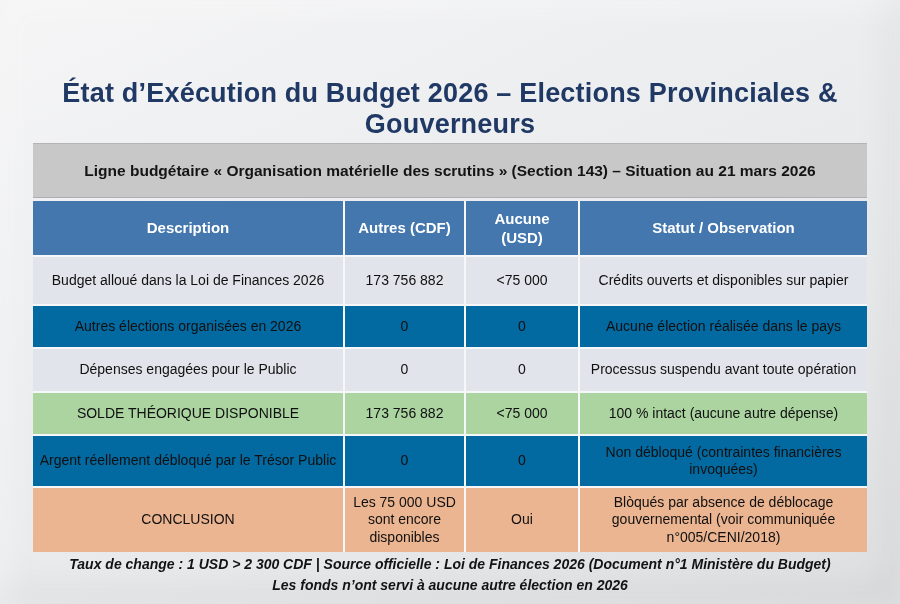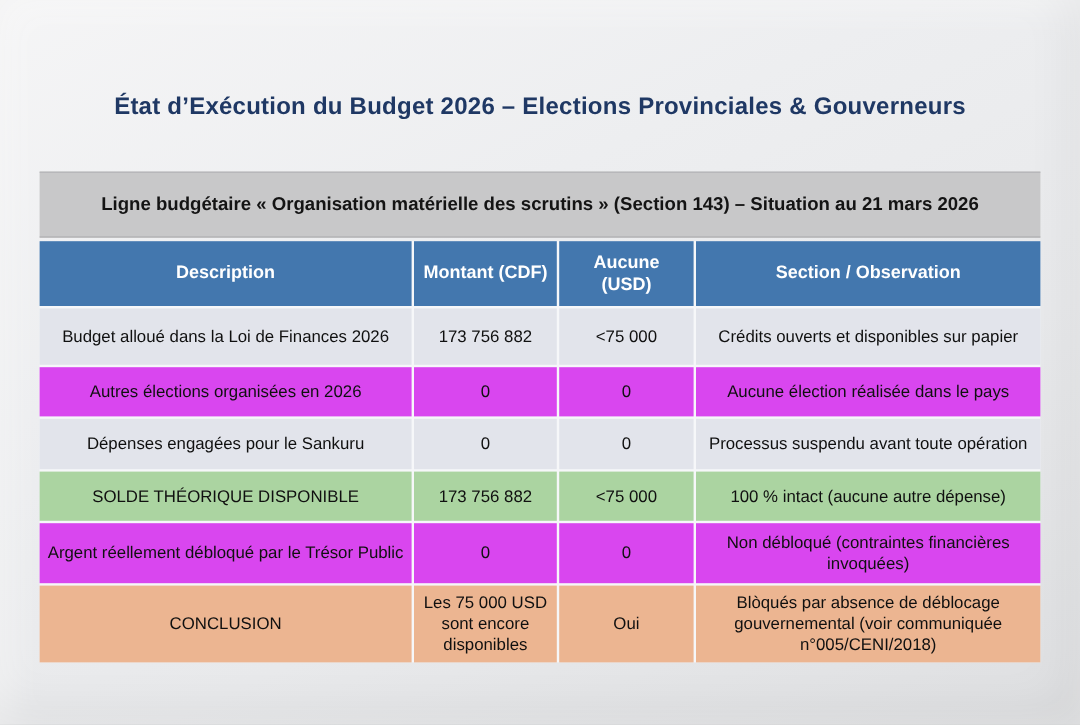--- a/index.html
+++ b/index.html
@@ -8,21 +8,21 @@
     width:900px;height:604px;
     margin:0 auto;
     overflow:hidden;
     font-family:"Liberation Sans","DejaVu Sans",sans-serif;
     background:linear-gradient(155deg,#f5f5f6 0%,#edeef0 35%,#e8e9eb 65%,#dedfe1 100%);
     box-shadow:inset -10px -14px 40px rgba(0,0,0,0.05), inset 8px 6px 28px rgba(255,255,255,0.55);
   }
   .page-title{
     position:absolute;left:0;right:0;top:78px;
     text-align:center;
-    font-size:20px;font-weight:bold;
+    font-size:27px;font-weight:bold;
     color:var(--title,#1f3864);
     letter-spacing:.2px;
   }
   .banner{
     position:absolute;left:33px;width:834px;top:143px;height:55px;
     background:var(--banner-bg,#c8c8c9);
     border-top:1px solid #b4b4b6;
     border-bottom:1px solid #aeaeb0;
     display:flex;flex-direction:row;align-items:center;justify-content:center;
     font-weight:bold;font-size:15.5px;color:#141414;line-height:1.4;
@@ -42,21 +42,21 @@
     display:flex;align-items:center;justify-content:center;
     text-align:center;
     font-size:14px;color:#101010;line-height:1.25;
     padding:2px 6px;box-sizing:border-box;
   }
   .cell.head{
     background:var(--header-bg,#4377ae);
     color:#ffffff;font-weight:bold;font-size:15px;line-height:1.3;
   }
   .cell.light{background:#e2e4eb;}
-  .cell.mid{background:#d946ef;}
+  .cell.mid{background:#0369a1;}
   .cell.green{background:var(--green-row,#abd4a1);text-align:right;}
   .cell.orange{background:var(--orange-row,#ecb591);}
   .footer{
     position:absolute;left:0;right:0;top:554px;
     text-align:center;
     font-style:italic;font-weight:bold;
     font-size:14px;color:#131313;line-height:1.5;
   }
 </style>
 </head>
@@ -64,23 +64,27 @@
 
 <div class="slide">
 
   <div class="page-title">État d’Exécution du Budget 2026 – Elections Provinciales &amp; Gouverneurs</div>
 
   <div class="banner">
     <div>Ligne budgétaire « Organisation matérielle des scrutins » (Section 143) – Situation au 21 mars 2026</div>
   </div>
 
   <div class="budget-table">
-      <div class="tr"><div class="cell head">Description</div><div class="cell head">Montant (CDF)</div><div class="cell head">Aucune (USD)</div><div class="cell head">Section / Observation</div></div>
+      <div class="tr"><div class="cell head">Description</div><div class="cell head">Autres (CDF)</div><div class="cell head">Aucune (USD)</div><div class="cell head">Statut / Observation</div></div>
       <div class="tr"><div class="cell light">Budget alloué dans la Loi de Finances 2026</div><div class="cell light">173 756 882</div><div class="cell light">&lt;75 000</div><div class="cell light">Crédits ouverts et disponibles sur papier</div></div>
       <div class="tr"><div class="cell mid">Autres élections organisées en 2026</div><div class="cell mid">0</div><div class="cell mid">0</div><div class="cell mid">Aucune élection réalisée dans le pays</div></div>
-      <div class="tr"><div class="cell light">Dépenses engagées pour le Sankuru</div><div class="cell light">0</div><div class="cell light">0</div><div class="cell light">Processus suspendu avant toute opération</div></div>
+      <div class="tr"><div class="cell light">Dépenses engagées pour le Public</div><div class="cell light">0</div><div class="cell light">0</div><div class="cell light">Processus suspendu avant toute opération</div></div>
       <div class="tr"><div class="cell green">SOLDE THÉORIQUE DISPONIBLE</div><div class="cell green">173 756 882</div><div class="cell green">&lt;75 000</div><div class="cell green">100 % intact (aucune autre dépense)</div></div>
       <div class="tr"><div class="cell mid">Argent réellement débloqué  par le Trésor Public</div><div class="cell mid">0</div><div class="cell mid">0</div><div class="cell mid">Non débloqué (contraintes financières invoquées)</div></div>
       <div class="tr"><div class="cell orange">CONCLUSION</div><div class="cell orange">Les 75 000 USD sont encore disponibles</div><div class="cell orange">Oui</div><div class="cell orange">Blòqués par absence de déblocage gouvernemental (voir communiquée n°005/CENI/2018)</div></div>
     </div>
 
+  <div class="footer">
+    <div>Taux de change : 1 USD &gt; 2 300 CDF | Source officielle : Loi de Finances 2026 (Document n°1 Ministère du Budget)</div>
+    <div>Les fonds n’ont servi à aucune autre élection en 2026</div>
+  </div>
 
 </div>
 
 </body></html>

